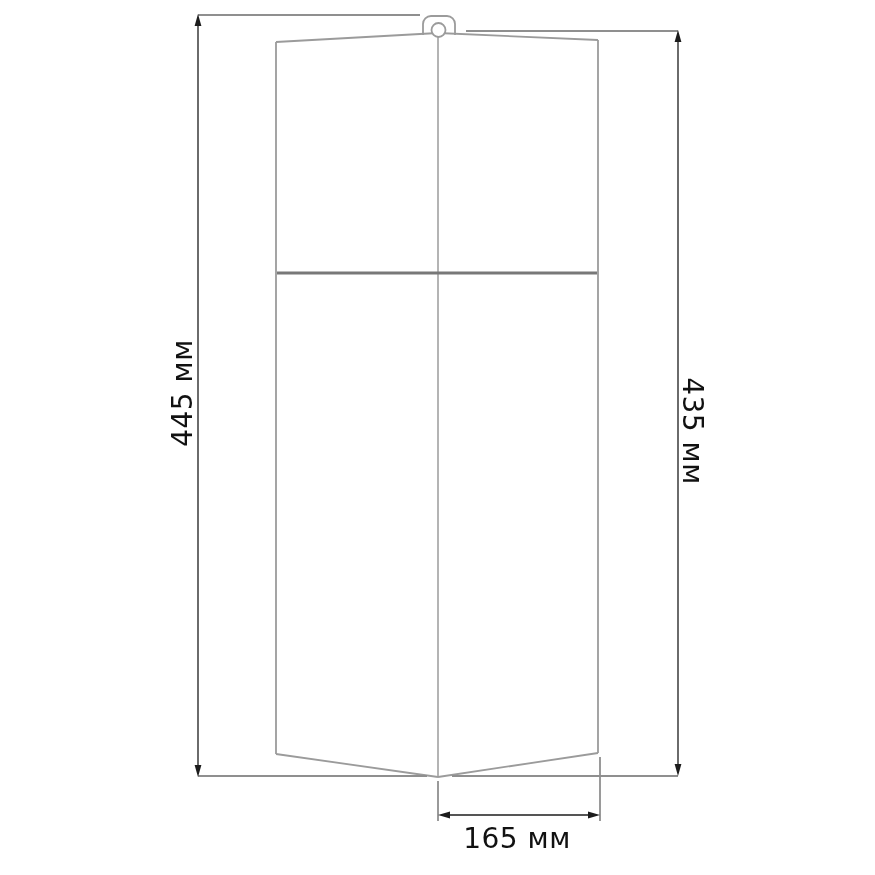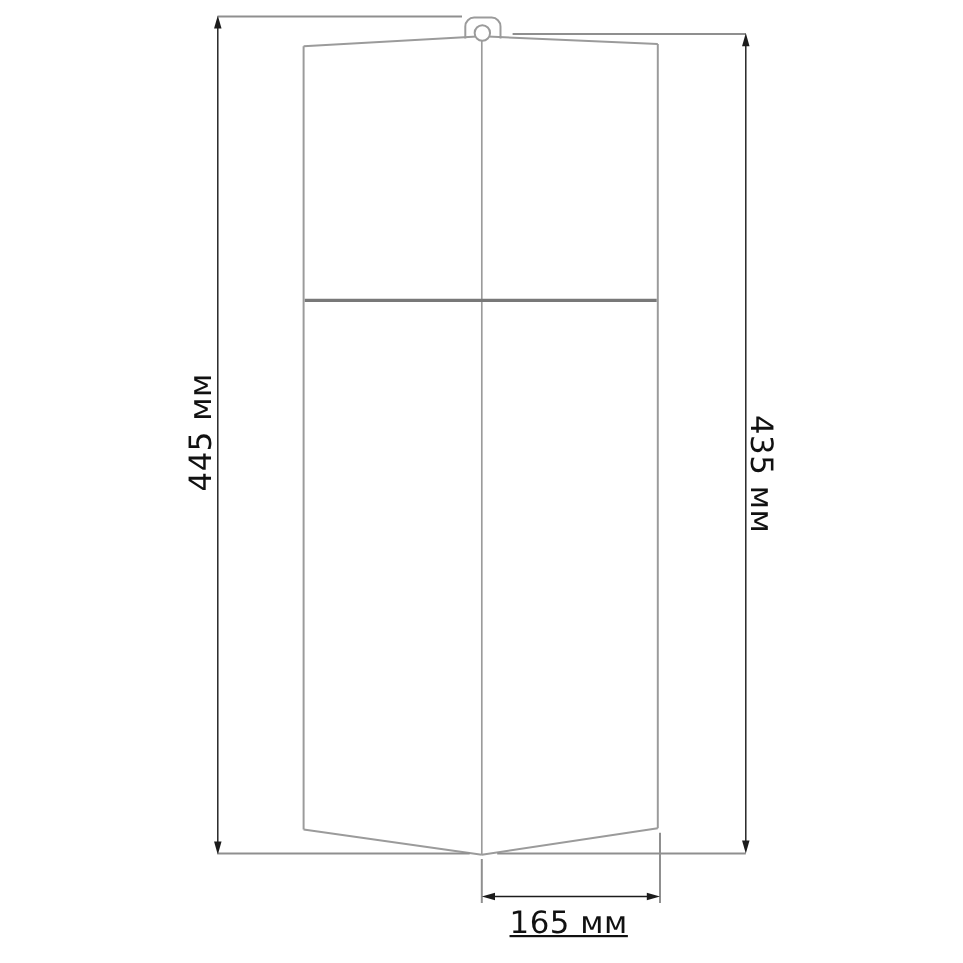--- a/index.html
+++ b/index.html
@@ -30,21 +30,20 @@
     user-select: none;
   }
   .dim-label.vertical-ccw {
     transform: translate(-50%, -50%) rotate(-90deg);
   }
   .dim-label.vertical-cw {
     transform: translate(-50%, -50%) rotate(90deg);
   }
   .dim-label.horizontal {
     transform: translate(-50%, -50%);
-    text-decoration: underline;
   }
 </style>
 </head>
 <body>
 
 <div class="canvas">
 
   <svg class="drawing-svg" width="875" height="875" viewBox="0 0 875 875">
 
     <g stroke="#9b9b9b" stroke-width="1.8" fill="none">

